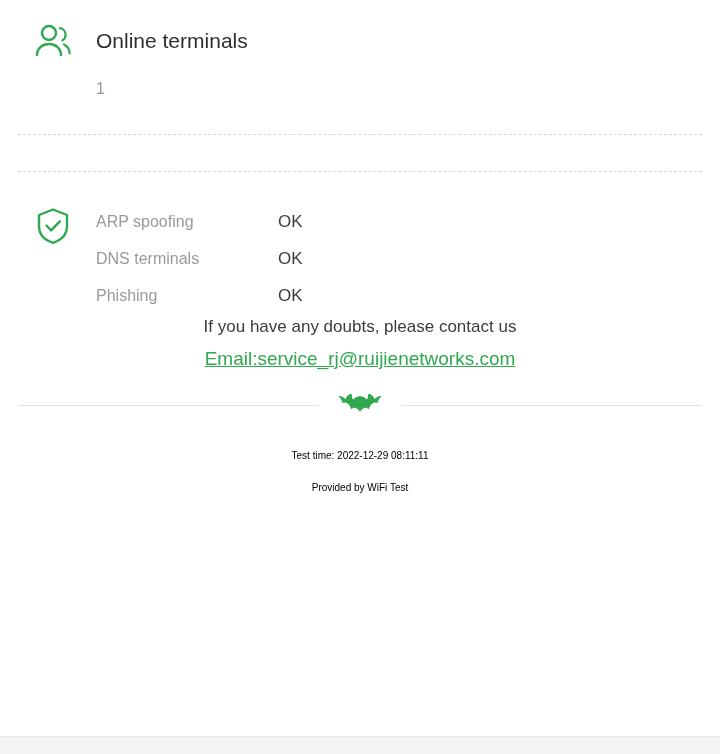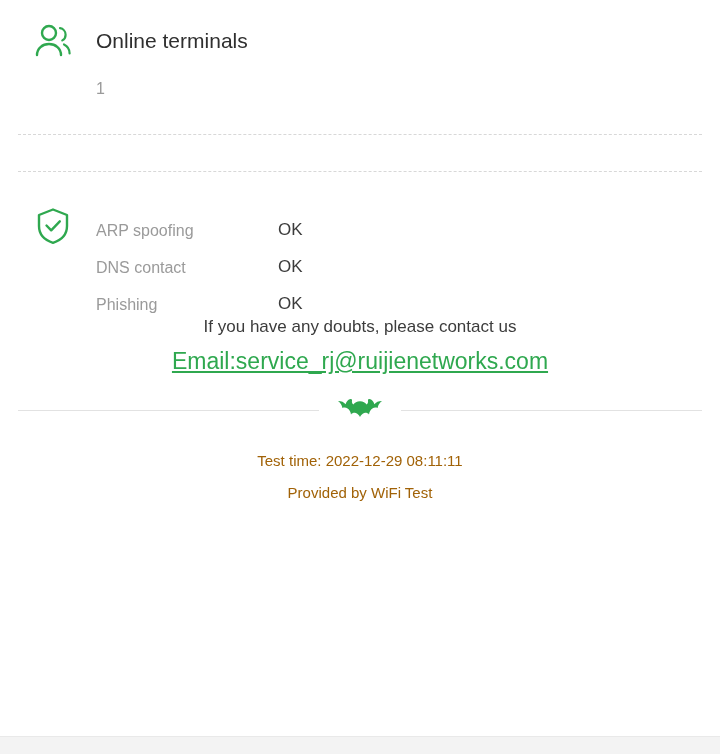--- a/index.html
+++ b/index.html
@@ -58,21 +58,21 @@
     margin: 0 18px;
     height: 0;
   }
 
   
   .test-rows {
     margin-top: 13px;
   }
   .test-row {
     display: flex;
-    align-items: flex-end;
+    align-items: center;
     height: 37px;
   }
   .test-label {
     font-size: 16px;
     color: #9a9a9a;
     width: 182px;
   }
   .test-result {
     font-size: 17px;
     color: #3c3c3c;
@@ -82,21 +82,21 @@
     text-align: center;
   }
   .contact-text {
     font-size: 17px;
     color: #3c3c3c;
     line-height: 26px;
   }
   .contact-email {
     display: inline-block;
     margin-top: 8px;
-    font-size: 23px;
+    font-size: 19px;
     color: #2fa84f;
     text-decoration: underline;
     cursor: pointer;
   }
 
   .bat-divider {
     display: flex;
     align-items: center;
     margin: 22px 18px 0 18px;
   }
@@ -110,22 +110,22 @@
     display: flex;
     align-items: center;
     justify-content: center;
   }
 
   .footer {
     text-align: center;
     margin-top: 22px;
   }
   .footer-line {
-    font-size: 15px;
-    color: #a16207;
+    font-size: 10px;
+    color: #000000;
     line-height: 32px;
   }
 
   .bottom-strip {
     position: absolute;
     left: 0;
     bottom: 0;
     width: 720px;
     height: 18px;
     background: #f3f3f3;
@@ -165,21 +165,21 @@
           <path d="m10.5 18.5 4.7 4.8 8.6-9" stroke="#2fa84f" stroke-width="2.4" stroke-linecap="round" stroke-linejoin="round"></path>
         </svg>
       </span>
 
       <div class="test-rows">
         <div class="test-row">
           <span class="test-label">ARP spoofing</span>
           <span class="test-result">OK</span>
         </div>
         <div class="test-row">
-          <span class="test-label">DNS contact</span>
+          <span class="test-label">DNS terminals</span>
           <span class="test-result">OK</span>
         </div>
         <div class="test-row">
           <span class="test-label">Phishing</span>
           <span class="test-result">OK</span>
         </div>
       </div>
     </div>
   </div>
 

